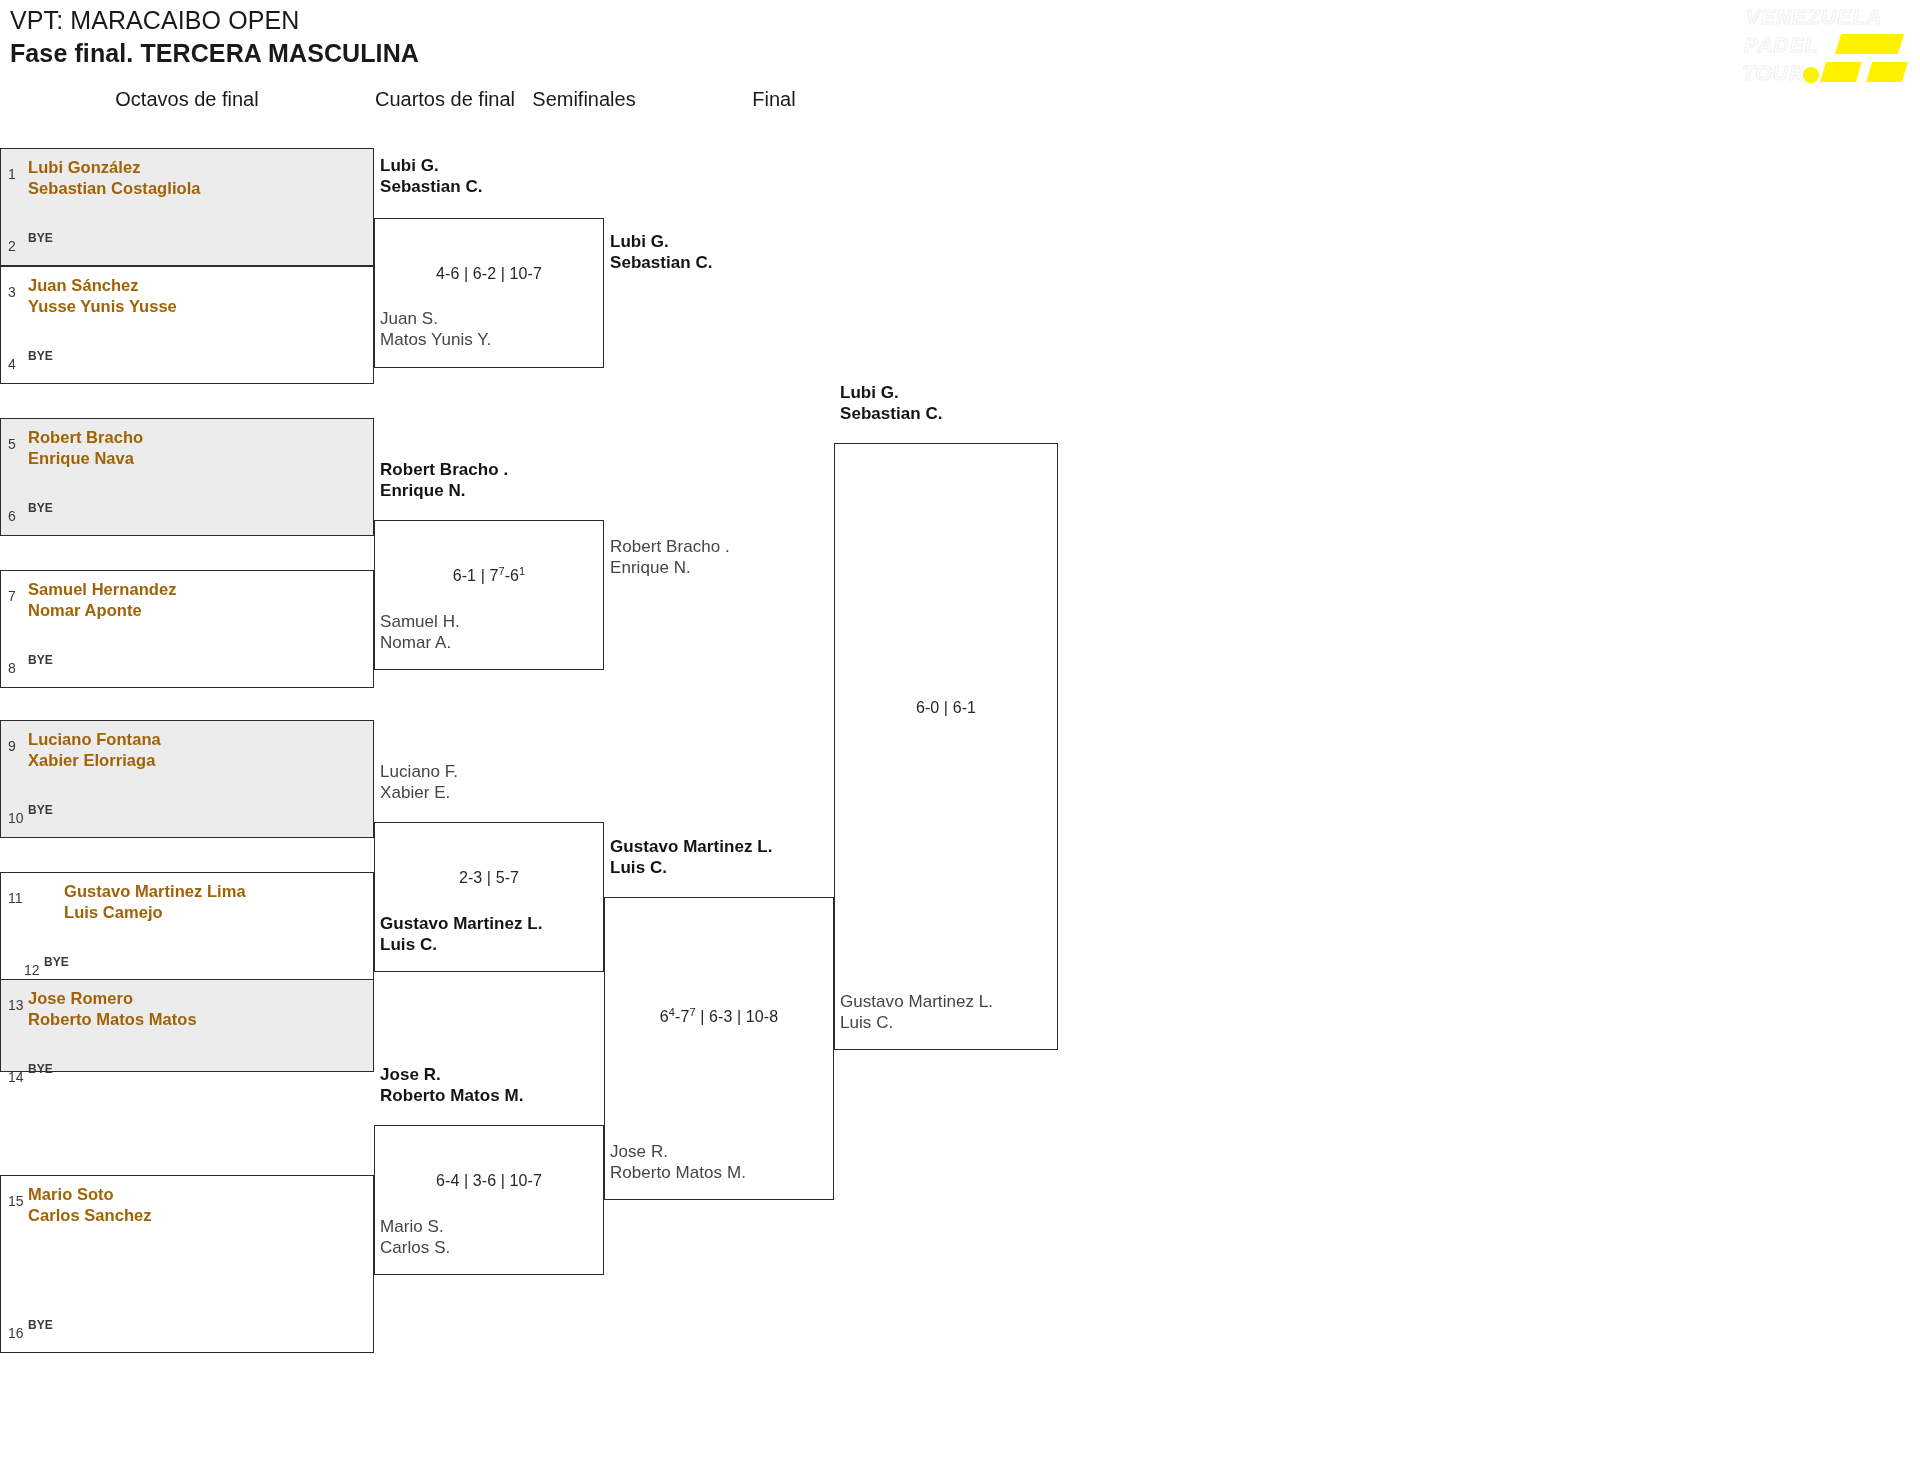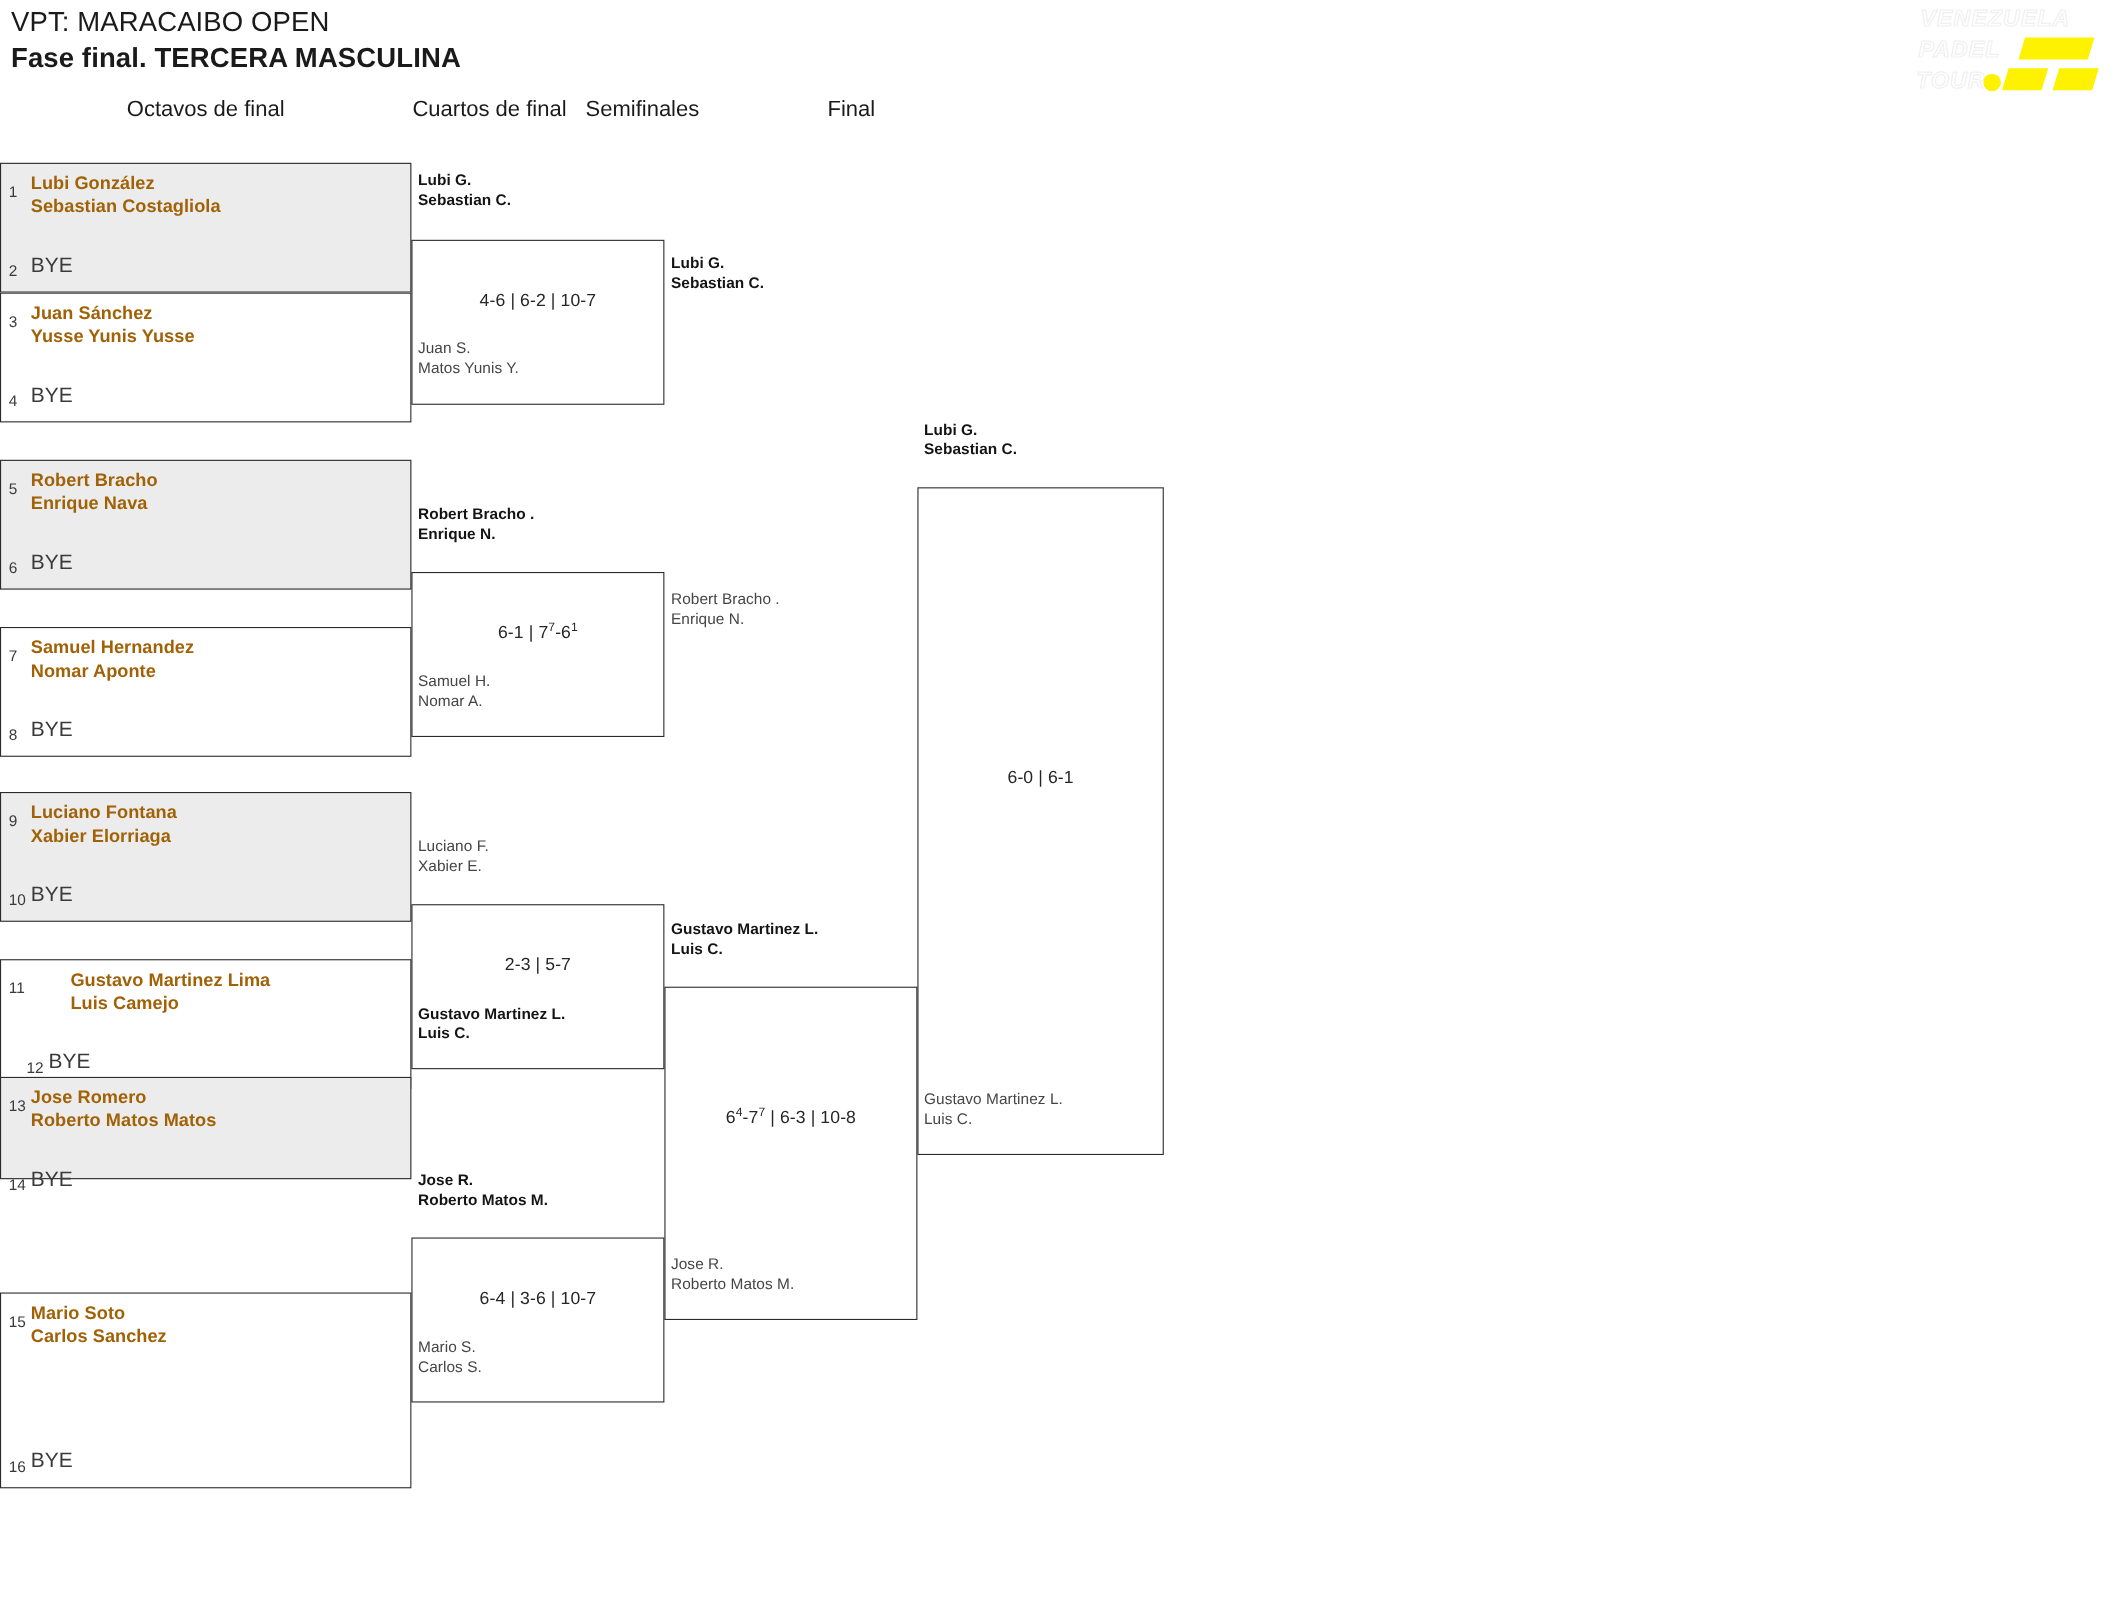--- a/index.html
+++ b/index.html
@@ -102,22 +102,22 @@
   }
   .seed-names {
     font-size: 16.5px;
     font-weight: 700;
     color: #a16207;
     line-height: 1.26;
     letter-spacing: 0.05px;
   }
   .seed-names div { white-space: nowrap; }
   .bye-label {
-    font-size: 19px;
-    font-weight: 400;
+    font-size: 12px;
+    font-weight: 700;
     color: #3a3a3a;
     padding-top: 2px;
     letter-spacing: 0.05px;
   }
 
   
   .match-box {
     position: absolute;
     box-sizing: border-box;
     border: 1px solid #2b2b2b;
@@ -134,21 +134,21 @@
   }
   .match-score sup {
     font-size: 11px;
     vertical-align: super;
     line-height: 0;
   }
 
   
   .team {
     position: absolute;
-    font-size: 14px;
+    font-size: 17px;
     line-height: 1.26;
     letter-spacing: 0.05px;
     white-space: nowrap;
   }
   .team.win  { font-weight: 700; color: #141414; }
   .team.lose { font-weight: 400; color: #454545; }
   .team div { white-space: nowrap; }
 </style>
 </head>
 <body>

